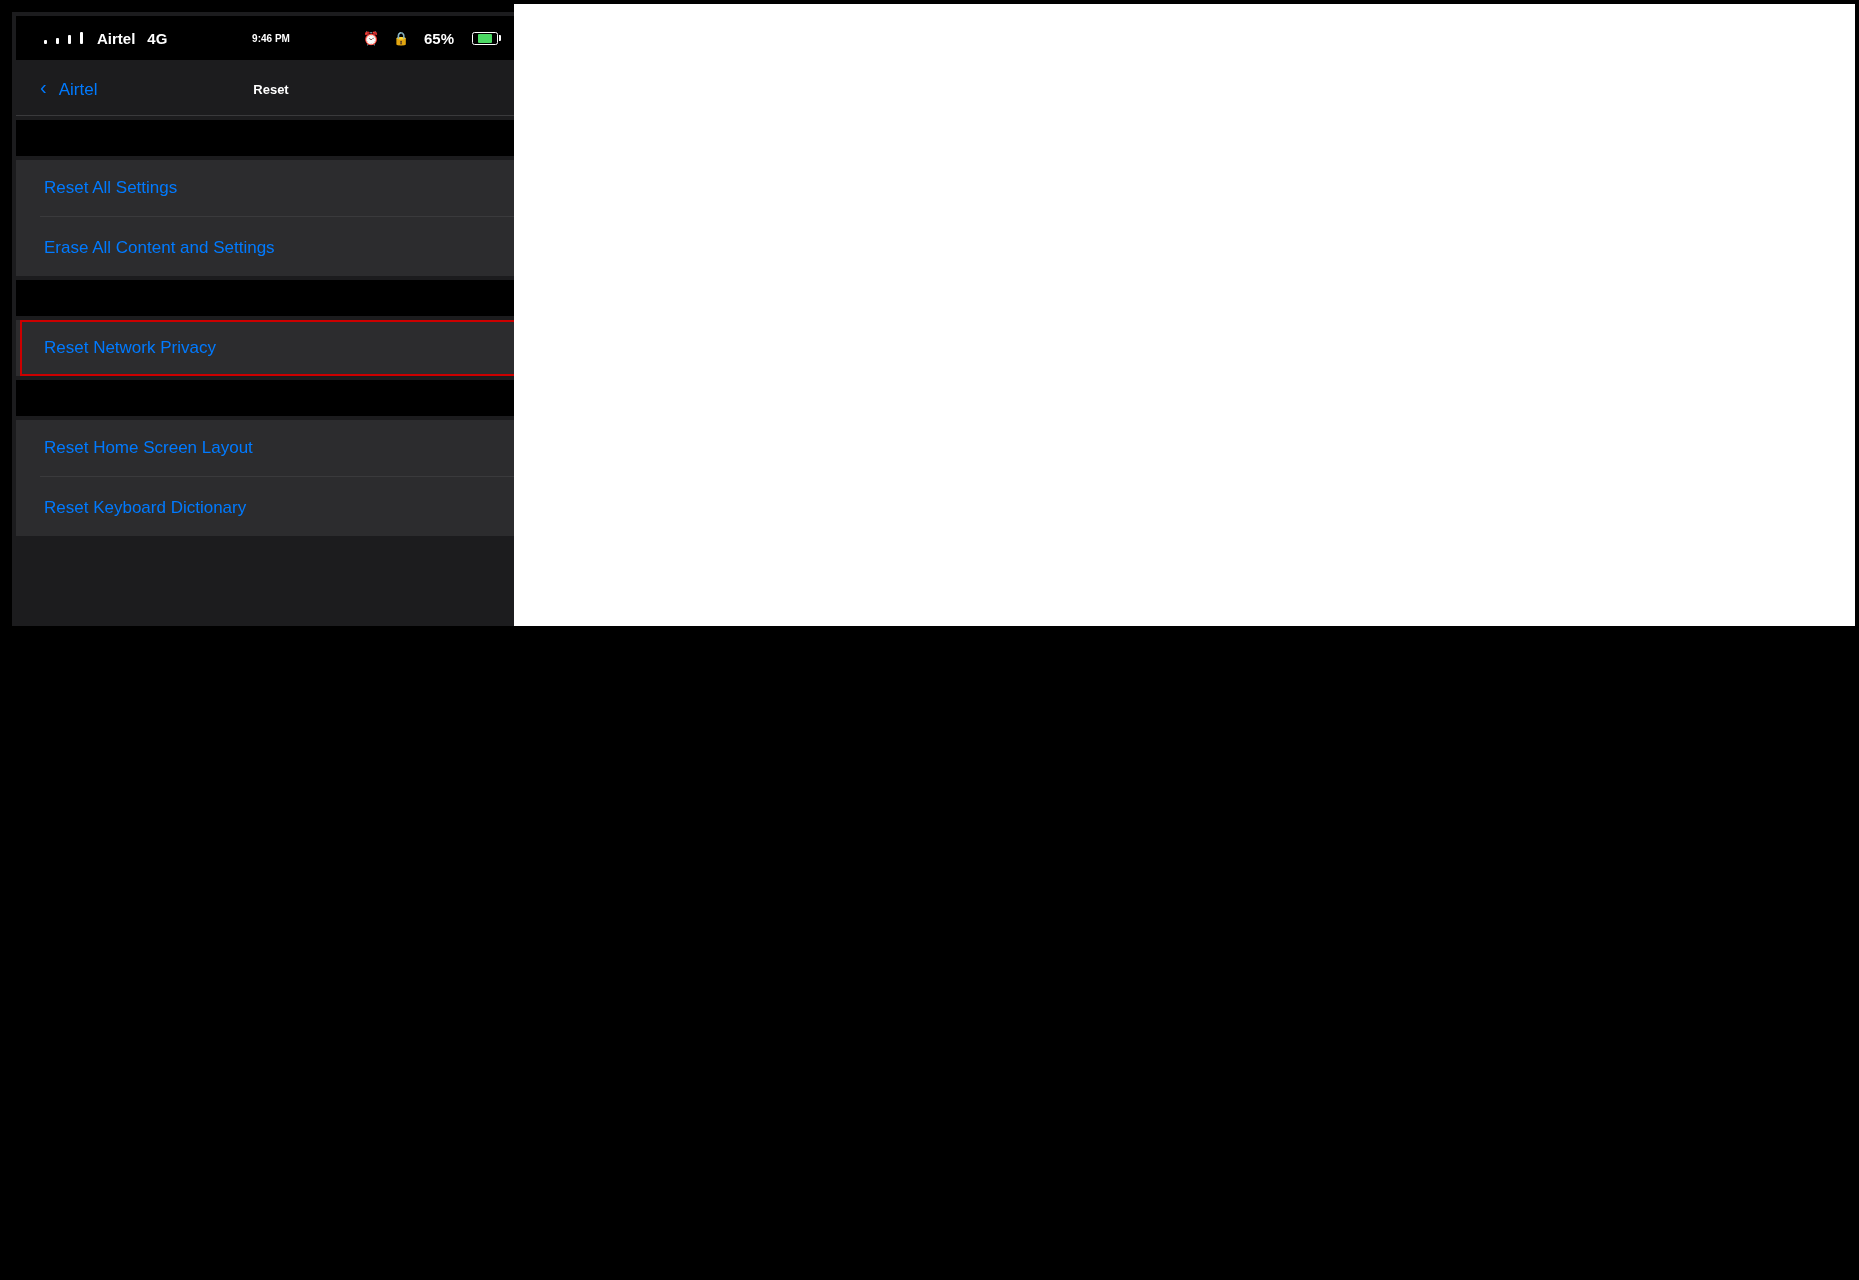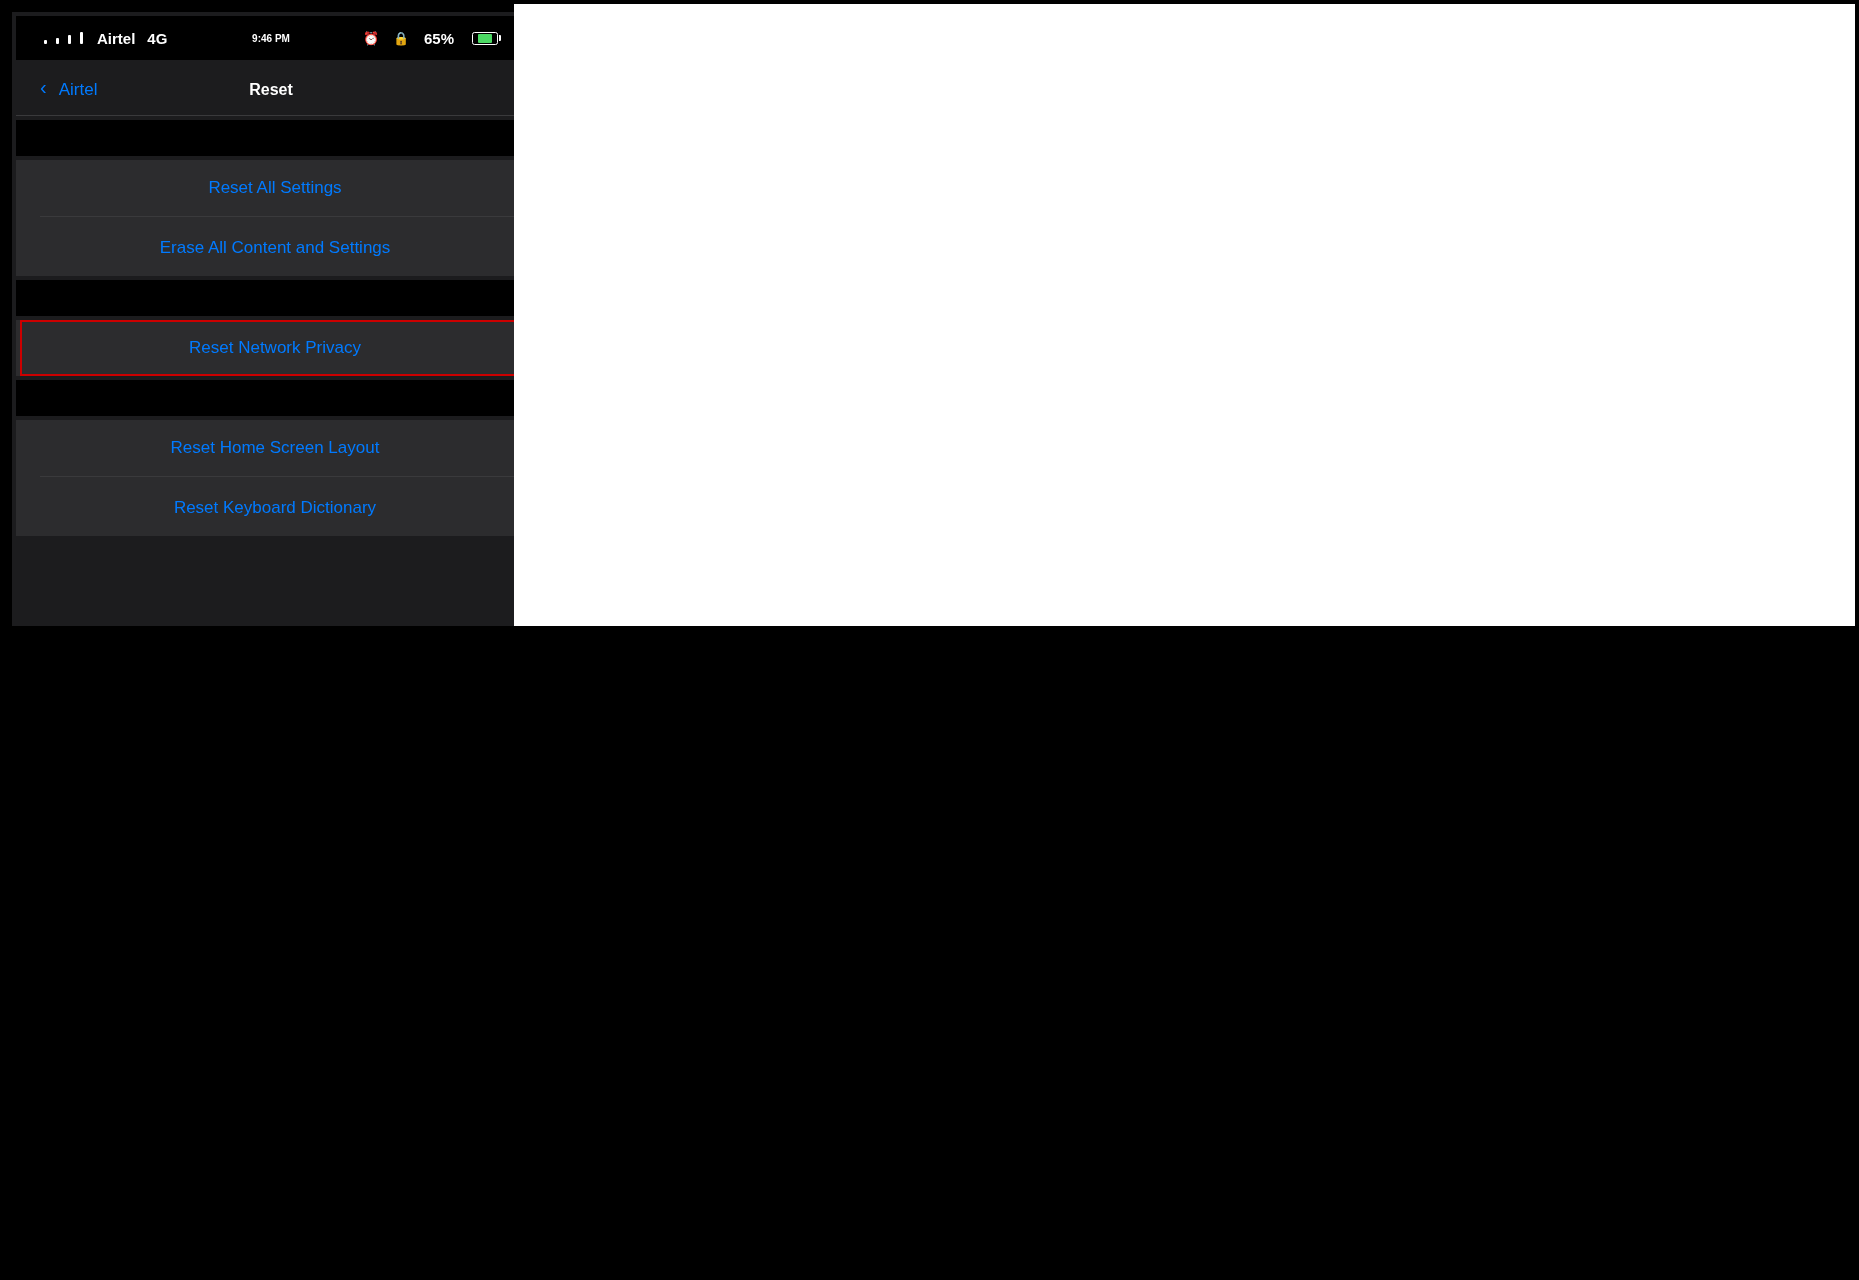--- a/index.html
+++ b/index.html
@@ -135,21 +135,21 @@
       text-decoration: none;
     }
 
     .back-chevron {
       font-size: 20px;
       line-height: 1;
       margin-top: -1px;
     }
 
     .nav-title {
-      font-size: 16px;
+      font-size: 13px;
       font-weight: 600;
       color: #fff;
     }
 
     
     .dark-separator {
       width: 100%;
       height: 36px;
       background: #000;
     }
@@ -161,21 +161,20 @@
     }
 
     .list-item {
       width: 100%;
       height: 56px;
       display: flex;
       align-items: center;
       padding: 0 20px;
       cursor: pointer;
       position: relative;
-      justify-content: center;
     }
 
     .list-item:not(:last-child)::after {
       content: '';
       position: absolute;
       bottom: 0;
       left: 20px;
       right: 0;
       height: 0.5px;
       background: #3a3a3c;

